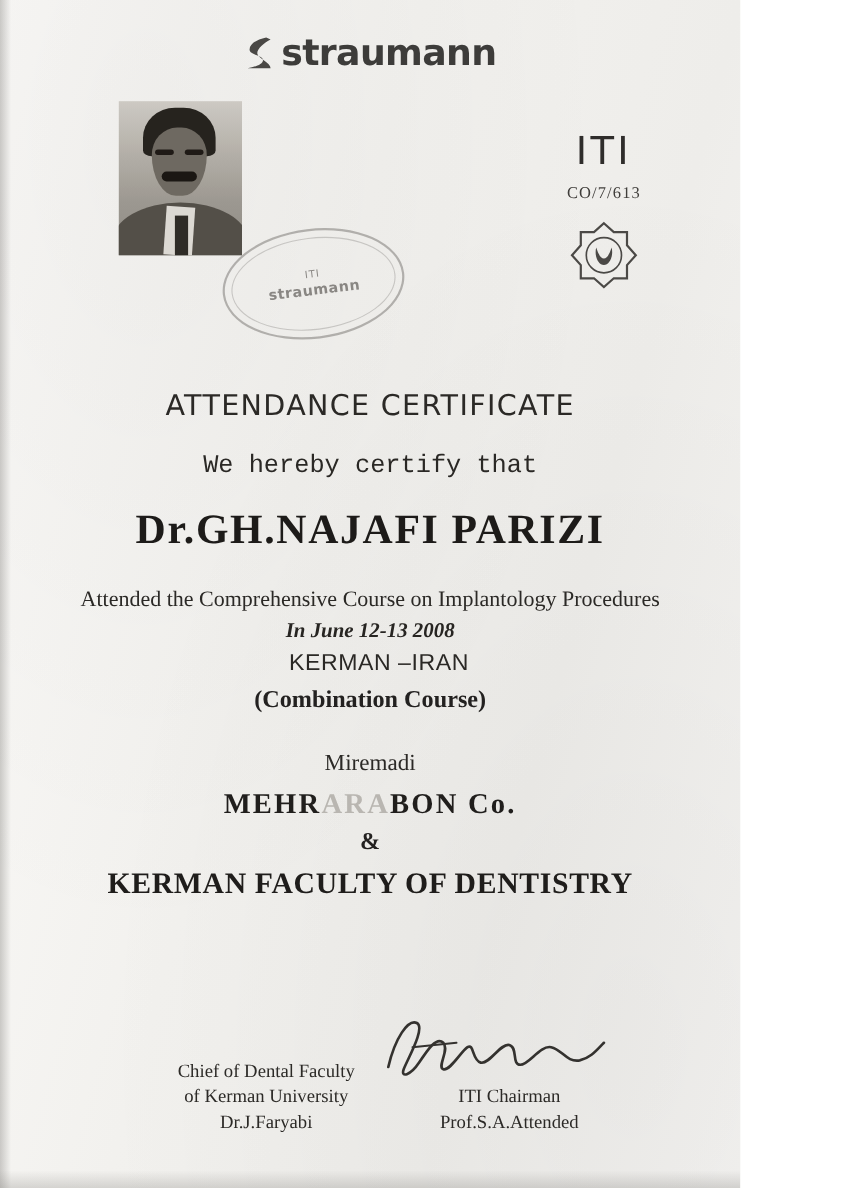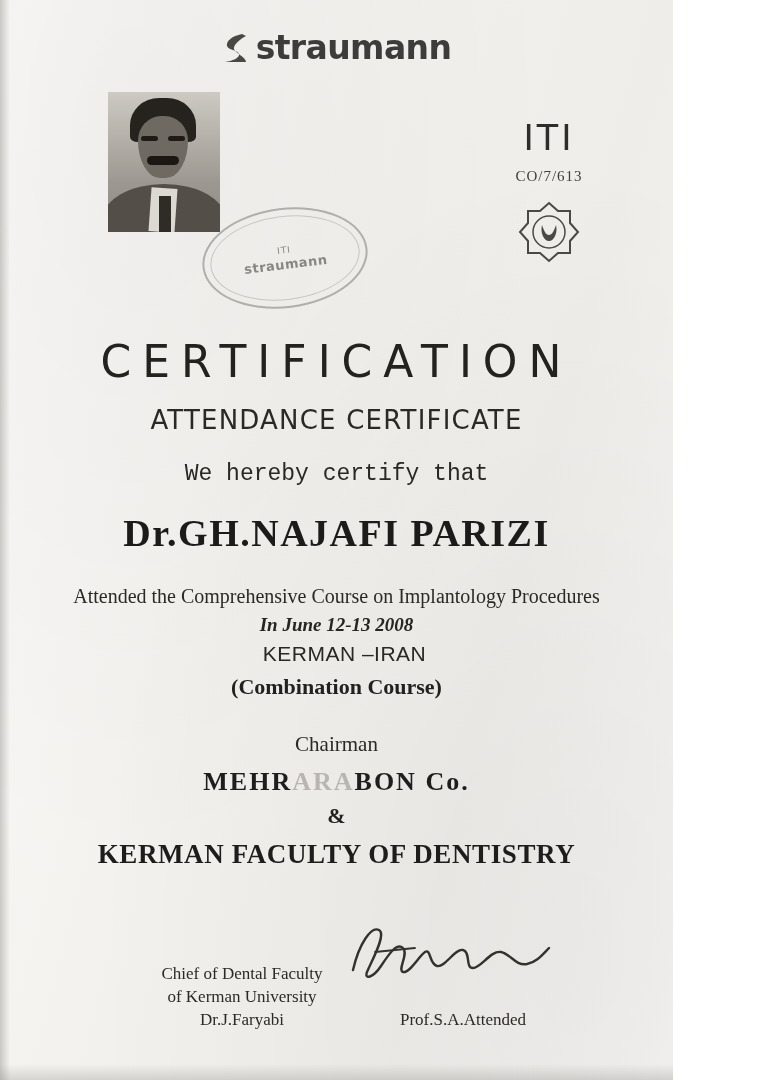--- a/index.html
+++ b/index.html
@@ -371,29 +371,28 @@
     <span>
       <svg class="uni-logo" viewBox="0 0 62 62" xmlns="http://www.w3.org/2000/svg">
         <path d="M31 2 L40 10 L52 10 L52 22 L60 31 L52 40 L52 52 L40 52 L31 60 L22 52 L10 52 L10 40 L2 31 L10 22 L10 10 L22 10 Z" fill="none" stroke="#4b4946" stroke-width="2"></path>
         <circle cx="31" cy="31" r="16" fill="none" stroke="#4b4946" stroke-width="1.5"></circle>
         <path d="M24 24 C22 32, 26 40, 31 40 C36 40, 40 32, 38 24 C36 30, 34 34, 31 34 C28 34, 26 30, 24 24 Z" fill="#4b4946"></path>
       </svg>
     </span>
   </div>
 
   <div class="body">
-    <h1 class="h-certification">CERTIFICATION</h1>
     <h2 class="h-attendance">ATTENDANCE CERTIFICATE</h2>
     <p class="hereby">We hereby certify that</p>
     <p class="recipient">Dr.GH.NAJAFI PARIZI</p>
     <p class="attended">Attended the Comprehensive Course on Implantology Procedures</p>
     <p class="dates">In  June 12-13  2008</p>
     <p class="place">KERMAN –IRAN</p>
     <p class="combination">(Combination Course)</p>
-    <p class="organizer-label">Chairman</p>
+    <p class="organizer-label">Miremadi</p>
     <p class="organizer-name">
       <span>MEHR</span><span class="faded">ARA</span><span>BON Co.</span>
     </p>
     <p class="amp">&amp;</p>
     <p class="faculty">KERMAN FACULTY OF DENTISTRY</p>
   </div>
 
   <span class="signature-mark">
     <svg viewBox="0 0 210 66" xmlns="http://www.w3.org/2000/svg">
       <path d="M8 48 C14 22, 26 4, 34 8 C42 12, 26 40, 22 50 C19 58, 28 56, 36 44 C44 32, 52 20, 58 26 C64 32, 52 48, 58 50 C64 52, 74 34, 80 30 C86 26, 84 42, 92 44 C100 46, 110 26, 118 28 C126 30, 120 46, 128 46 C136 46, 146 28, 156 30 C166 32, 170 44, 182 42 C192 40, 198 32, 204 26" fill="none" stroke="#34322f" stroke-width="2.4" stroke-linecap="round"></path>
@@ -401,15 +400,16 @@
     </svg>
   </span>
 
   <div class="sig-left">
     <div>Chief of Dental Faculty</div>
     <div>of Kerman University</div>
     <div>Dr.J.Faryabi</div>
   </div>
 
   <div class="sig-right">
+    <div>ITI Chairman</div>
     <div>Prof.S.A.Attended</div>
   </div>
 </div>
 
 </body></html>

